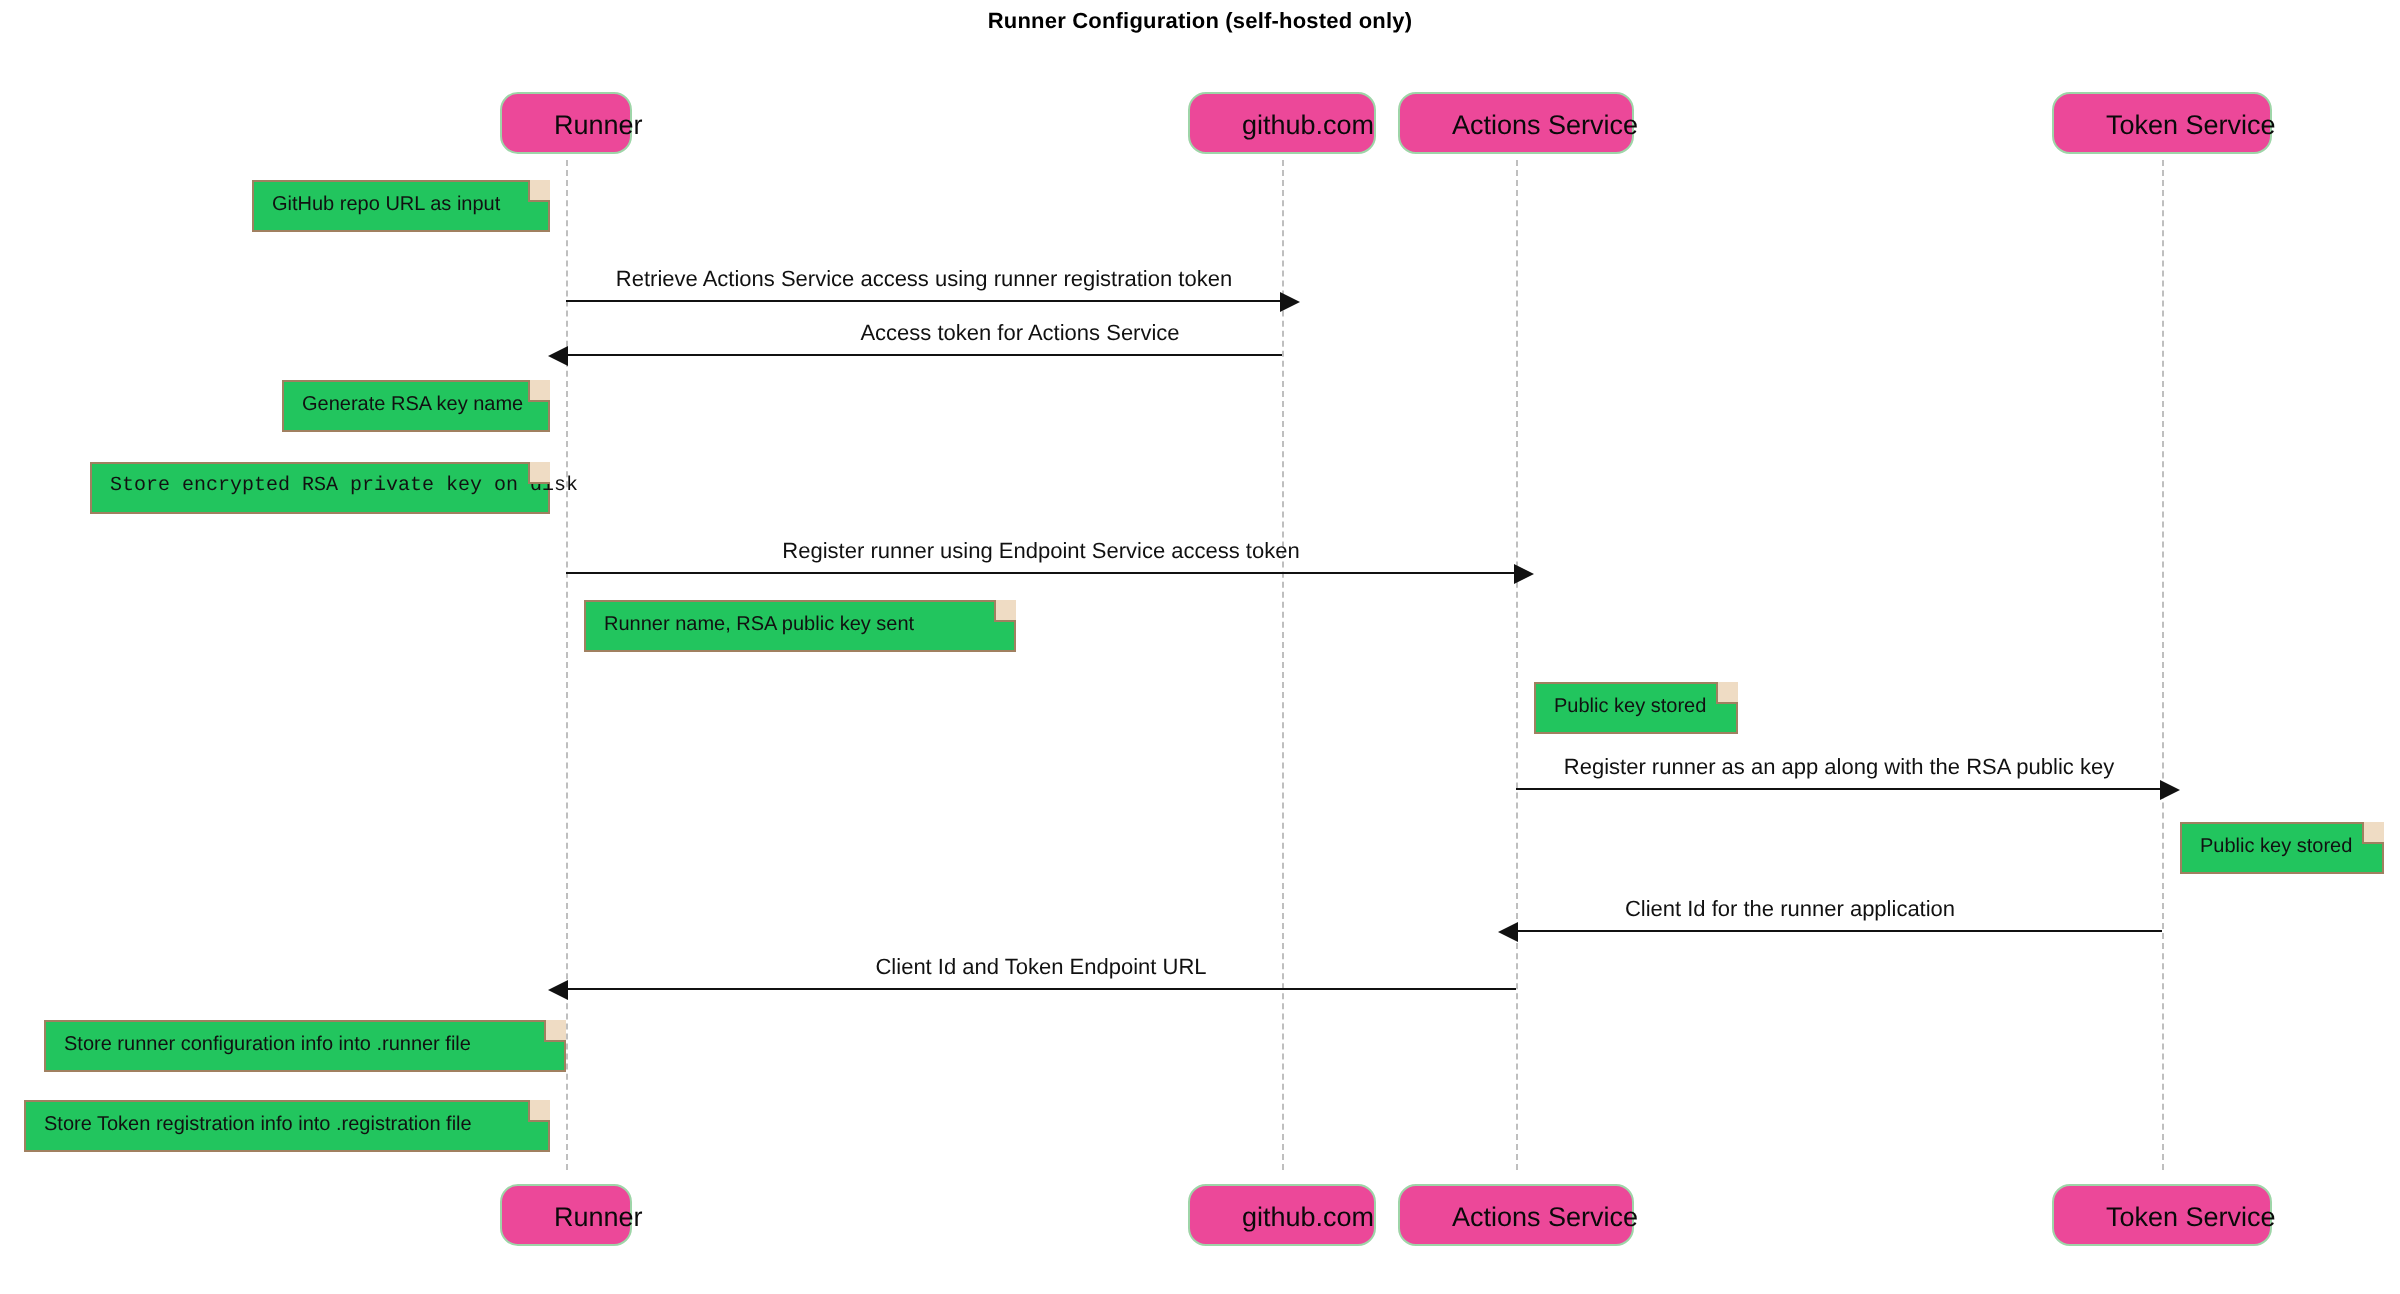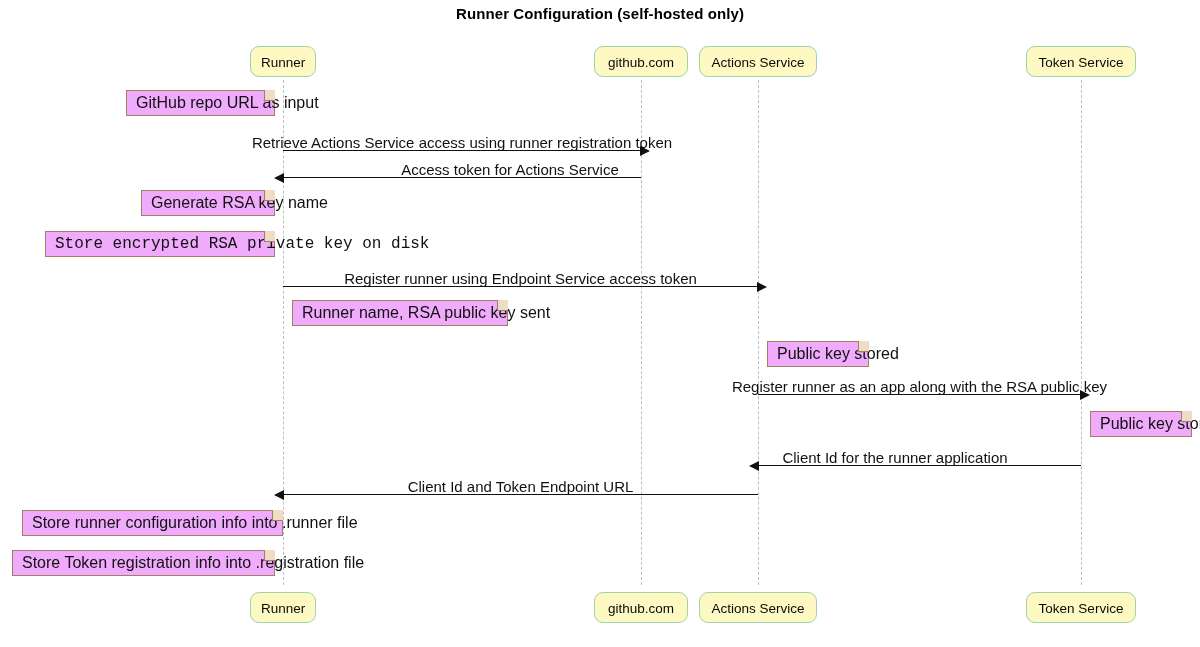--- a/index.html
+++ b/index.html
@@ -17,51 +17,51 @@
     height: 647px;
     background: #ffffff;
     overflow: hidden;
   }
   .title {
     position: absolute;
     left: 0;
     top: 5px;
     width: 1200px;
     text-align: center;
-    font-size: 15px;
+    font-size: 11px;
     font-weight: bold;
     color: #000;
     letter-spacing: 0.1px;
   }
   .lifeline {
     position: absolute;
     width: 0;
     border-left: 1px dashed #bfbfbf;
     top: 80px;
     height: 505px;
   }
   .participant {
     position: absolute;
-    background: #fef9c3;
+    background: #ec4899;
     border: 1px solid #9ED5A8;
     border-radius: 9px;
     height: 31px;
     line-height: 31px;
     text-align: center;
     font-size: 13.5px;
     color: #0a0a0a;
     white-space: nowrap;
     box-sizing: border-box;
-    padding: 0 10px;
+    padding: 0 26px;
   }
   .note {
     position: absolute;
-    background: #f0abfc;
+    background: #22c55e;
     border: 1px solid #A08060;
-    font-size: 16px;
+    font-size: 10px;
     color: #111;
     white-space: nowrap;
     box-sizing: border-box;
     padding: 5px 4px 5px 9px;
     line-height: 14px;
   }
   .note .fold {
     position: absolute;
     top: -1px;
     right: -1px;
@@ -87,21 +87,21 @@
   .msg.right .head {
     right: -9px;
     border-left: 10px solid #111111;
   }
   .msg.left .head {
     left: -9px;
     border-right: 10px solid #111111;
   }
   .msg-label {
     position: absolute;
-    font-size: 15px;
+    font-size: 11px;
     color: #111;
     white-space: nowrap;
     text-align: center;
     transform: translateX(-50%);
   }
 </style>
 </head>
 <body>
 
 <div id="diagram">

